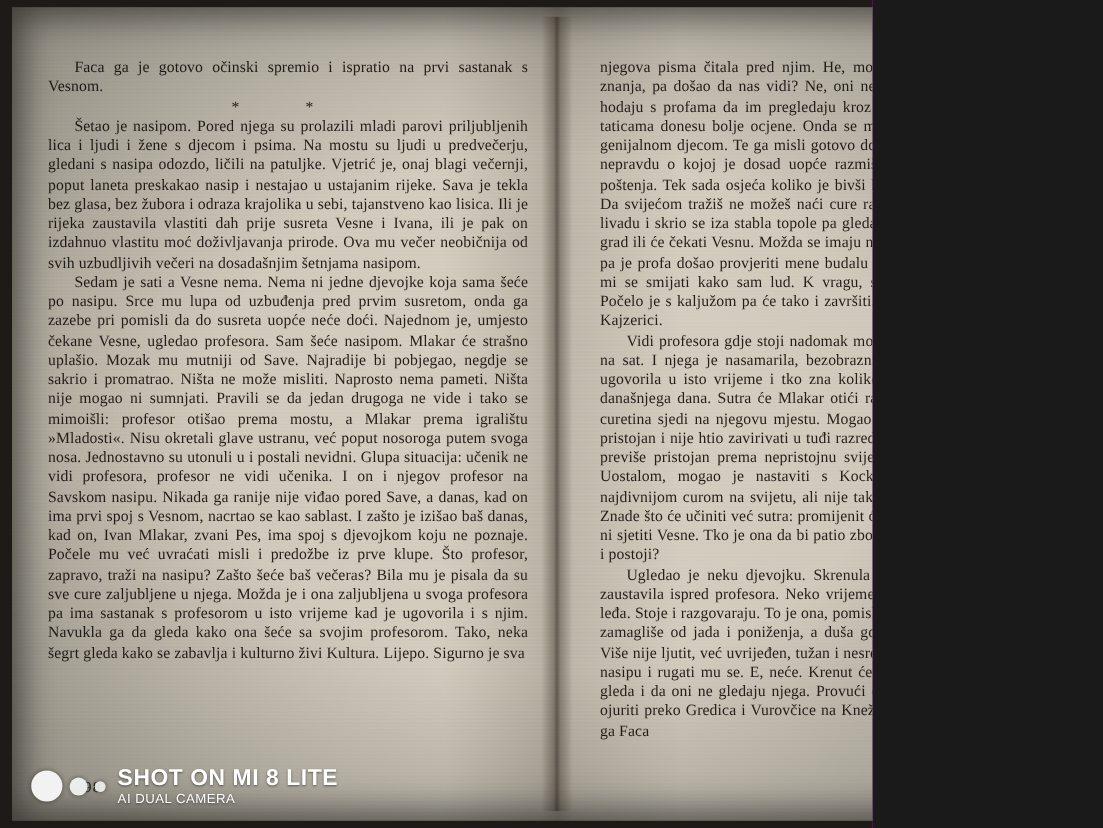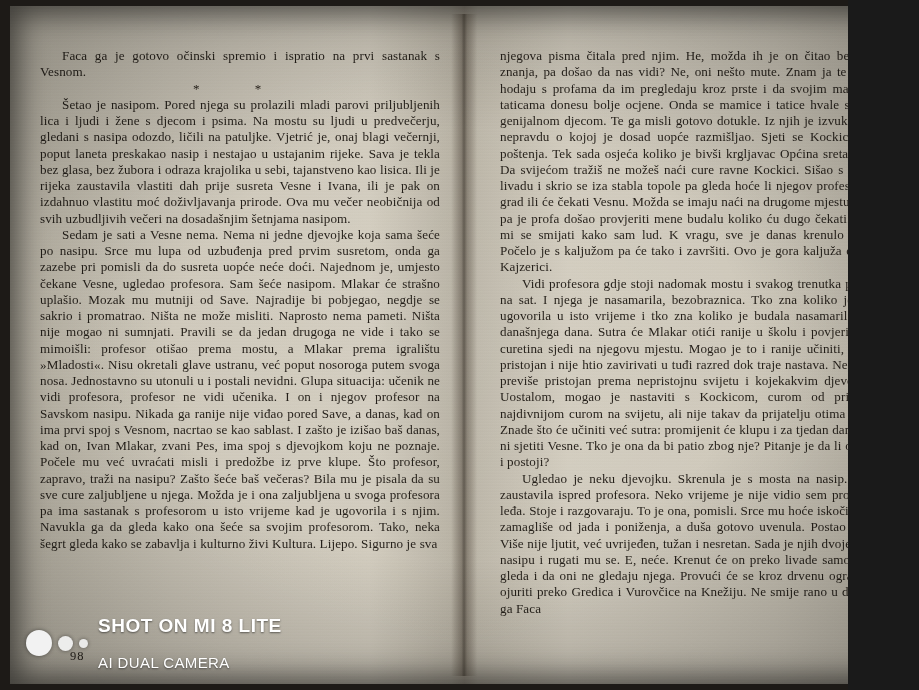--- a/index.html
+++ b/index.html
@@ -2,21 +2,21 @@
 <html><head>
 <meta charset="utf-8">
 <style>
   html, body {
     margin: 0;
     padding: 0;
     background: #1a1a1a;
   }
   #page {
     position: relative;
-    width: 848px;
+    width: 727px;
     height: 690px;
     overflow: hidden;
     background: #a21caf;
     font-family: "Liberation Serif", serif;
   }
   
   .desk {
     position: absolute;
     inset: 0;
     background: #1d1a17;
@@ -130,21 +130,21 @@
   .dot.small { width: 9px;  height: 9px;  opacity: 0.9; }
   .wm-text {
     display: flex;
     flex-direction: column;
     line-height: 1.12;
     font-family: "Liberation Sans", sans-serif;
     color: #ffffff;
     text-shadow: 0 1px 2px rgba(0,0,0,0.5);
   }
   .wm-title { font-size: 19px; font-weight: 700; letter-spacing: 0.5px; }
-  .wm-sub   { font-size: 15px; font-weight: 400; letter-spacing: 0.4px; margin-top: 19px; }
+  .wm-sub   { font-size: 11px; font-weight: 400; letter-spacing: 0.4px; }
 </style>
 </head>
 <body>
 
 <div id="page">
   <div class="desk"></div>
 
   <div class="book">
     <div class="grain"></div>
 

